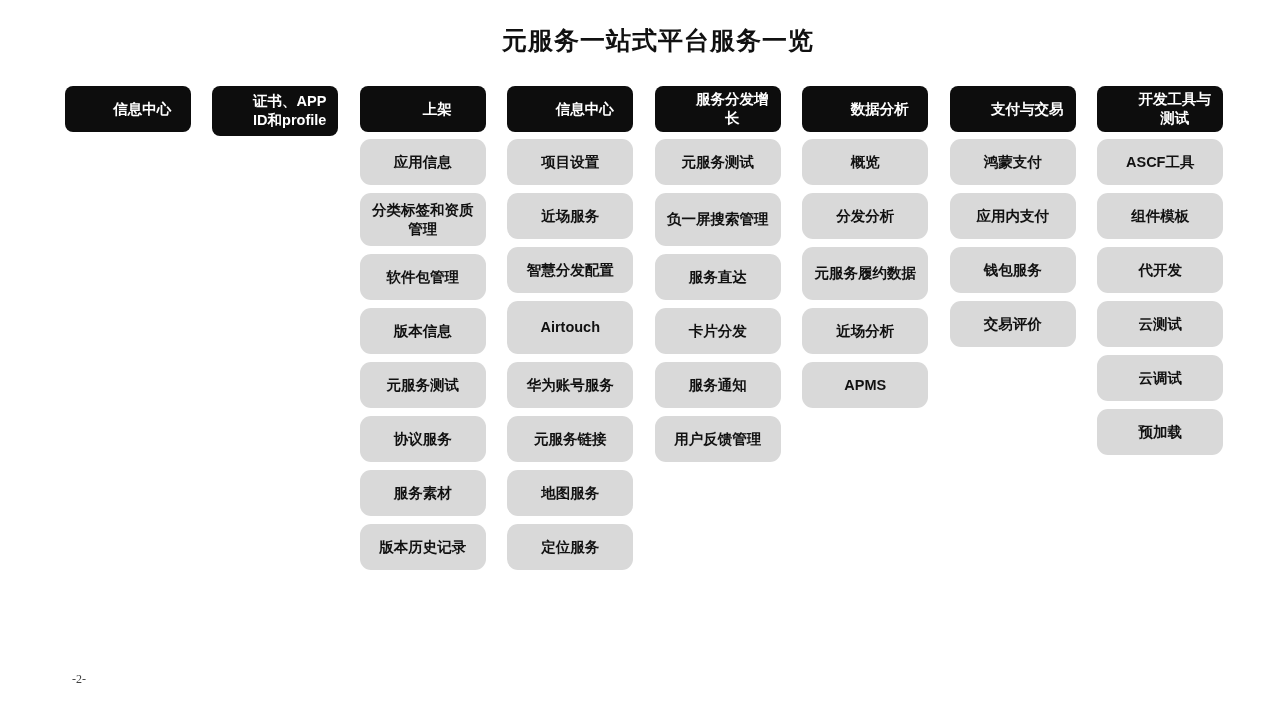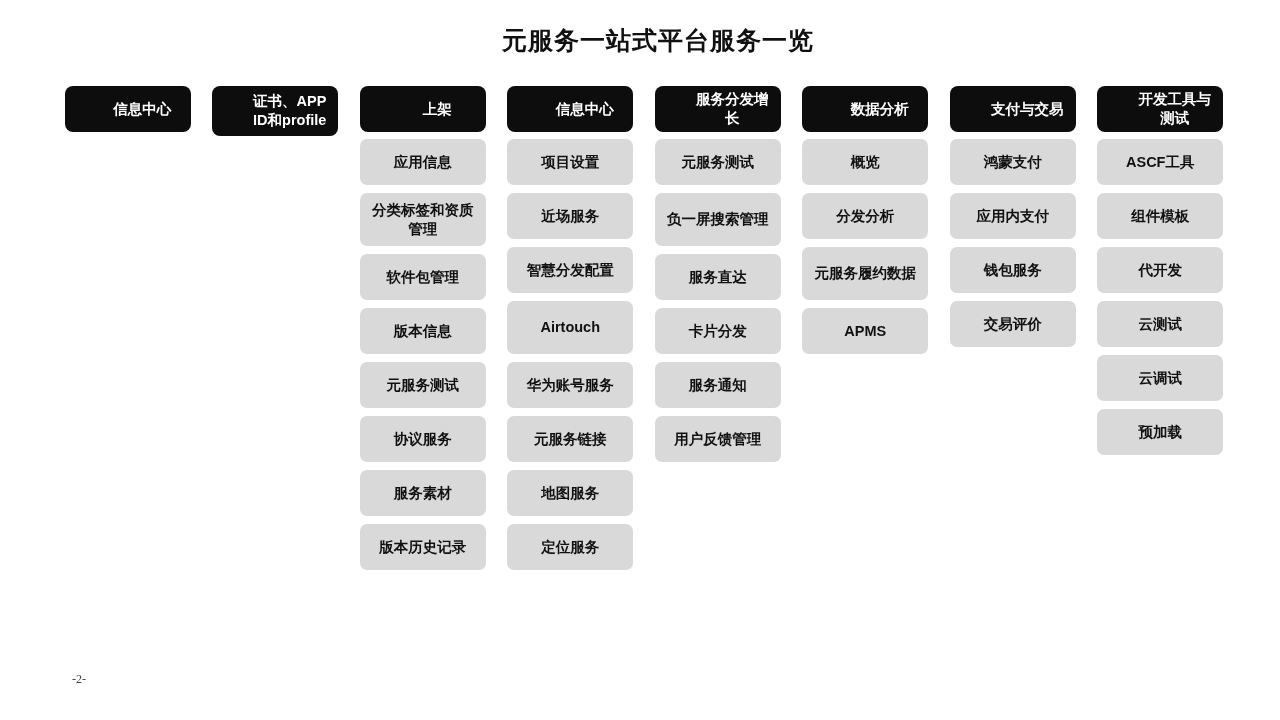--- a/index.html
+++ b/index.html
@@ -68,20 +68,21 @@
     margin-bottom: 7px;
     border-radius: 8px;
     padding-left: 35px;
   }
   .node.item {
     background: #d9d9d9;
     color: #111111;
     min-height: 46px;
     font-weight: bold;
     font-size: 14.5px;
+    border-radius: 11px;
   }
   .node.item.two-line {
     min-height: 53px;
   }
   .node.header.two-line {
     min-height: 50px;
   }
   .page-number {
     position: absolute;
     left: 72px;
@@ -134,20 +135,21 @@
         <div class="node item">服务直达</div>
         <div class="node item">卡片分发</div>
         <div class="node item">服务通知</div>
         <div class="node item">用户反馈管理</div>
       </div>
       <div class="column">
         <div class="node header">数据分析</div>
         <div class="node item">概览</div>
         <div class="node item">分发分析</div>
         <div class="node item two-line">元服务履约数据</div>
+        <div class="node item">近场分析</div>
         <div class="node item">APMS</div>
       </div>
       <div class="column">
         <div class="node header">支付与交易</div>
         <div class="node item">鸿蒙支付</div>
         <div class="node item">应用内支付</div>
         <div class="node item">钱包服务</div>
         <div class="node item">交易评价</div>
       </div>
       <div class="column">

